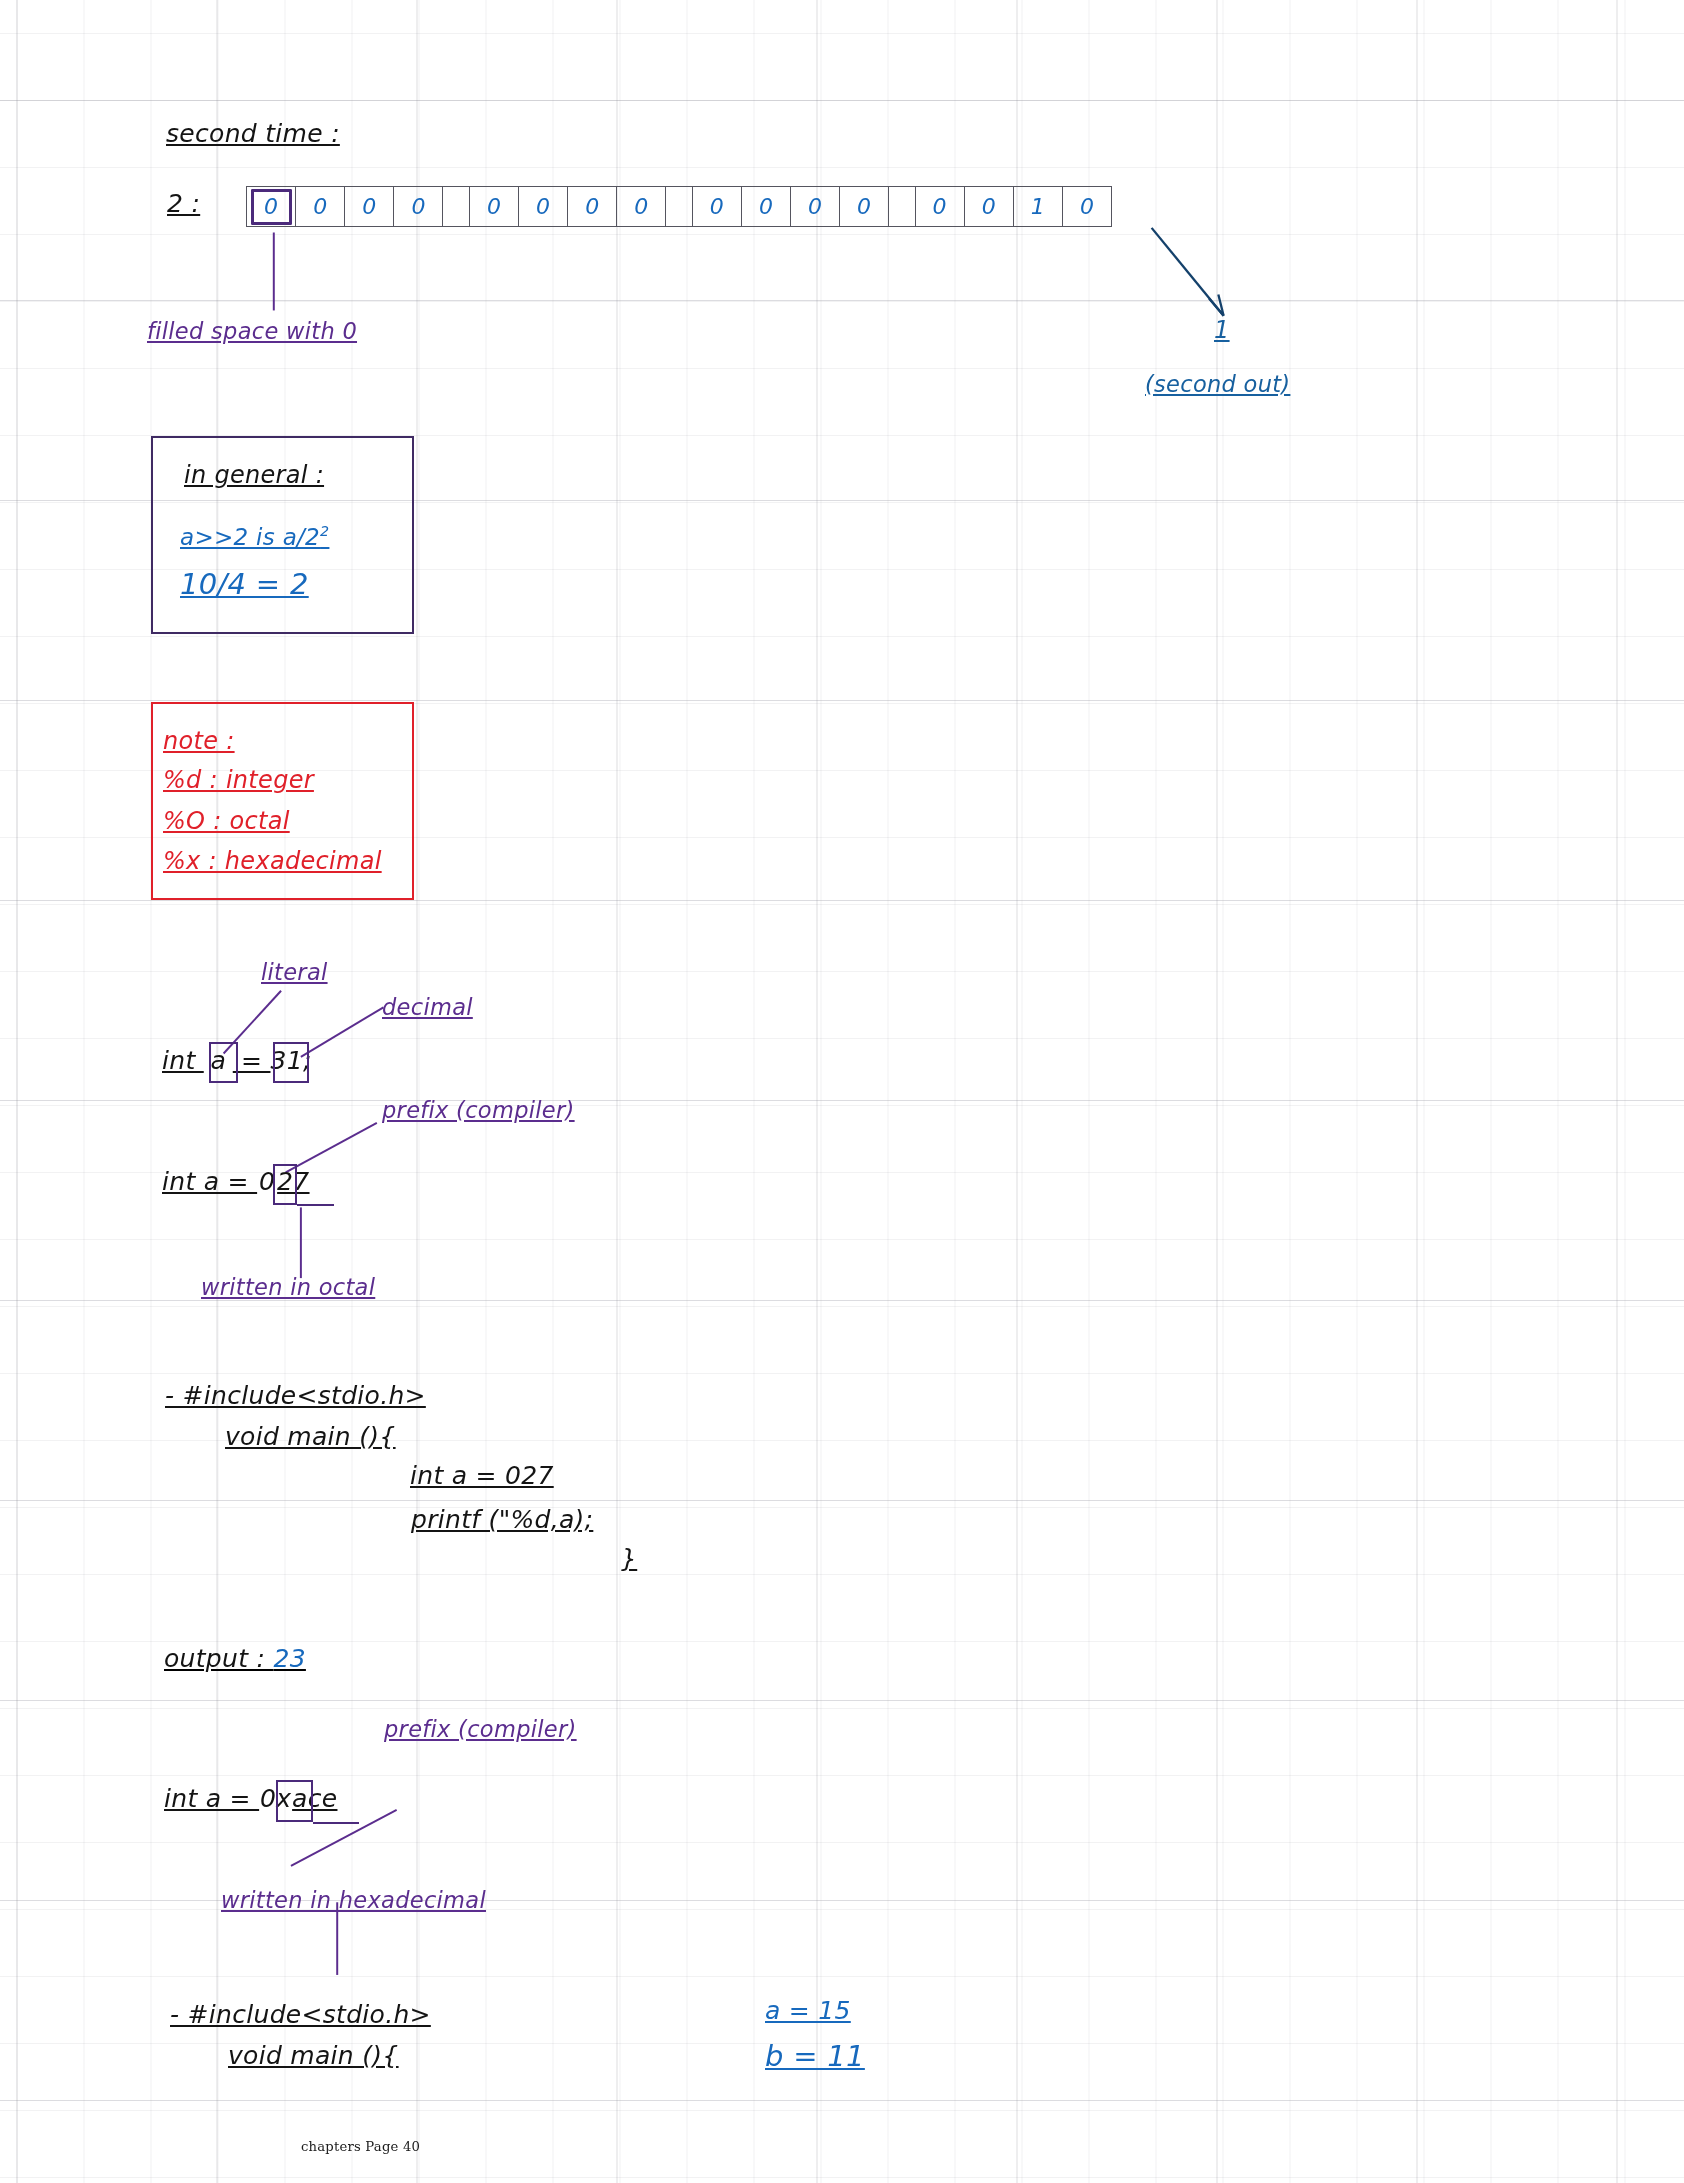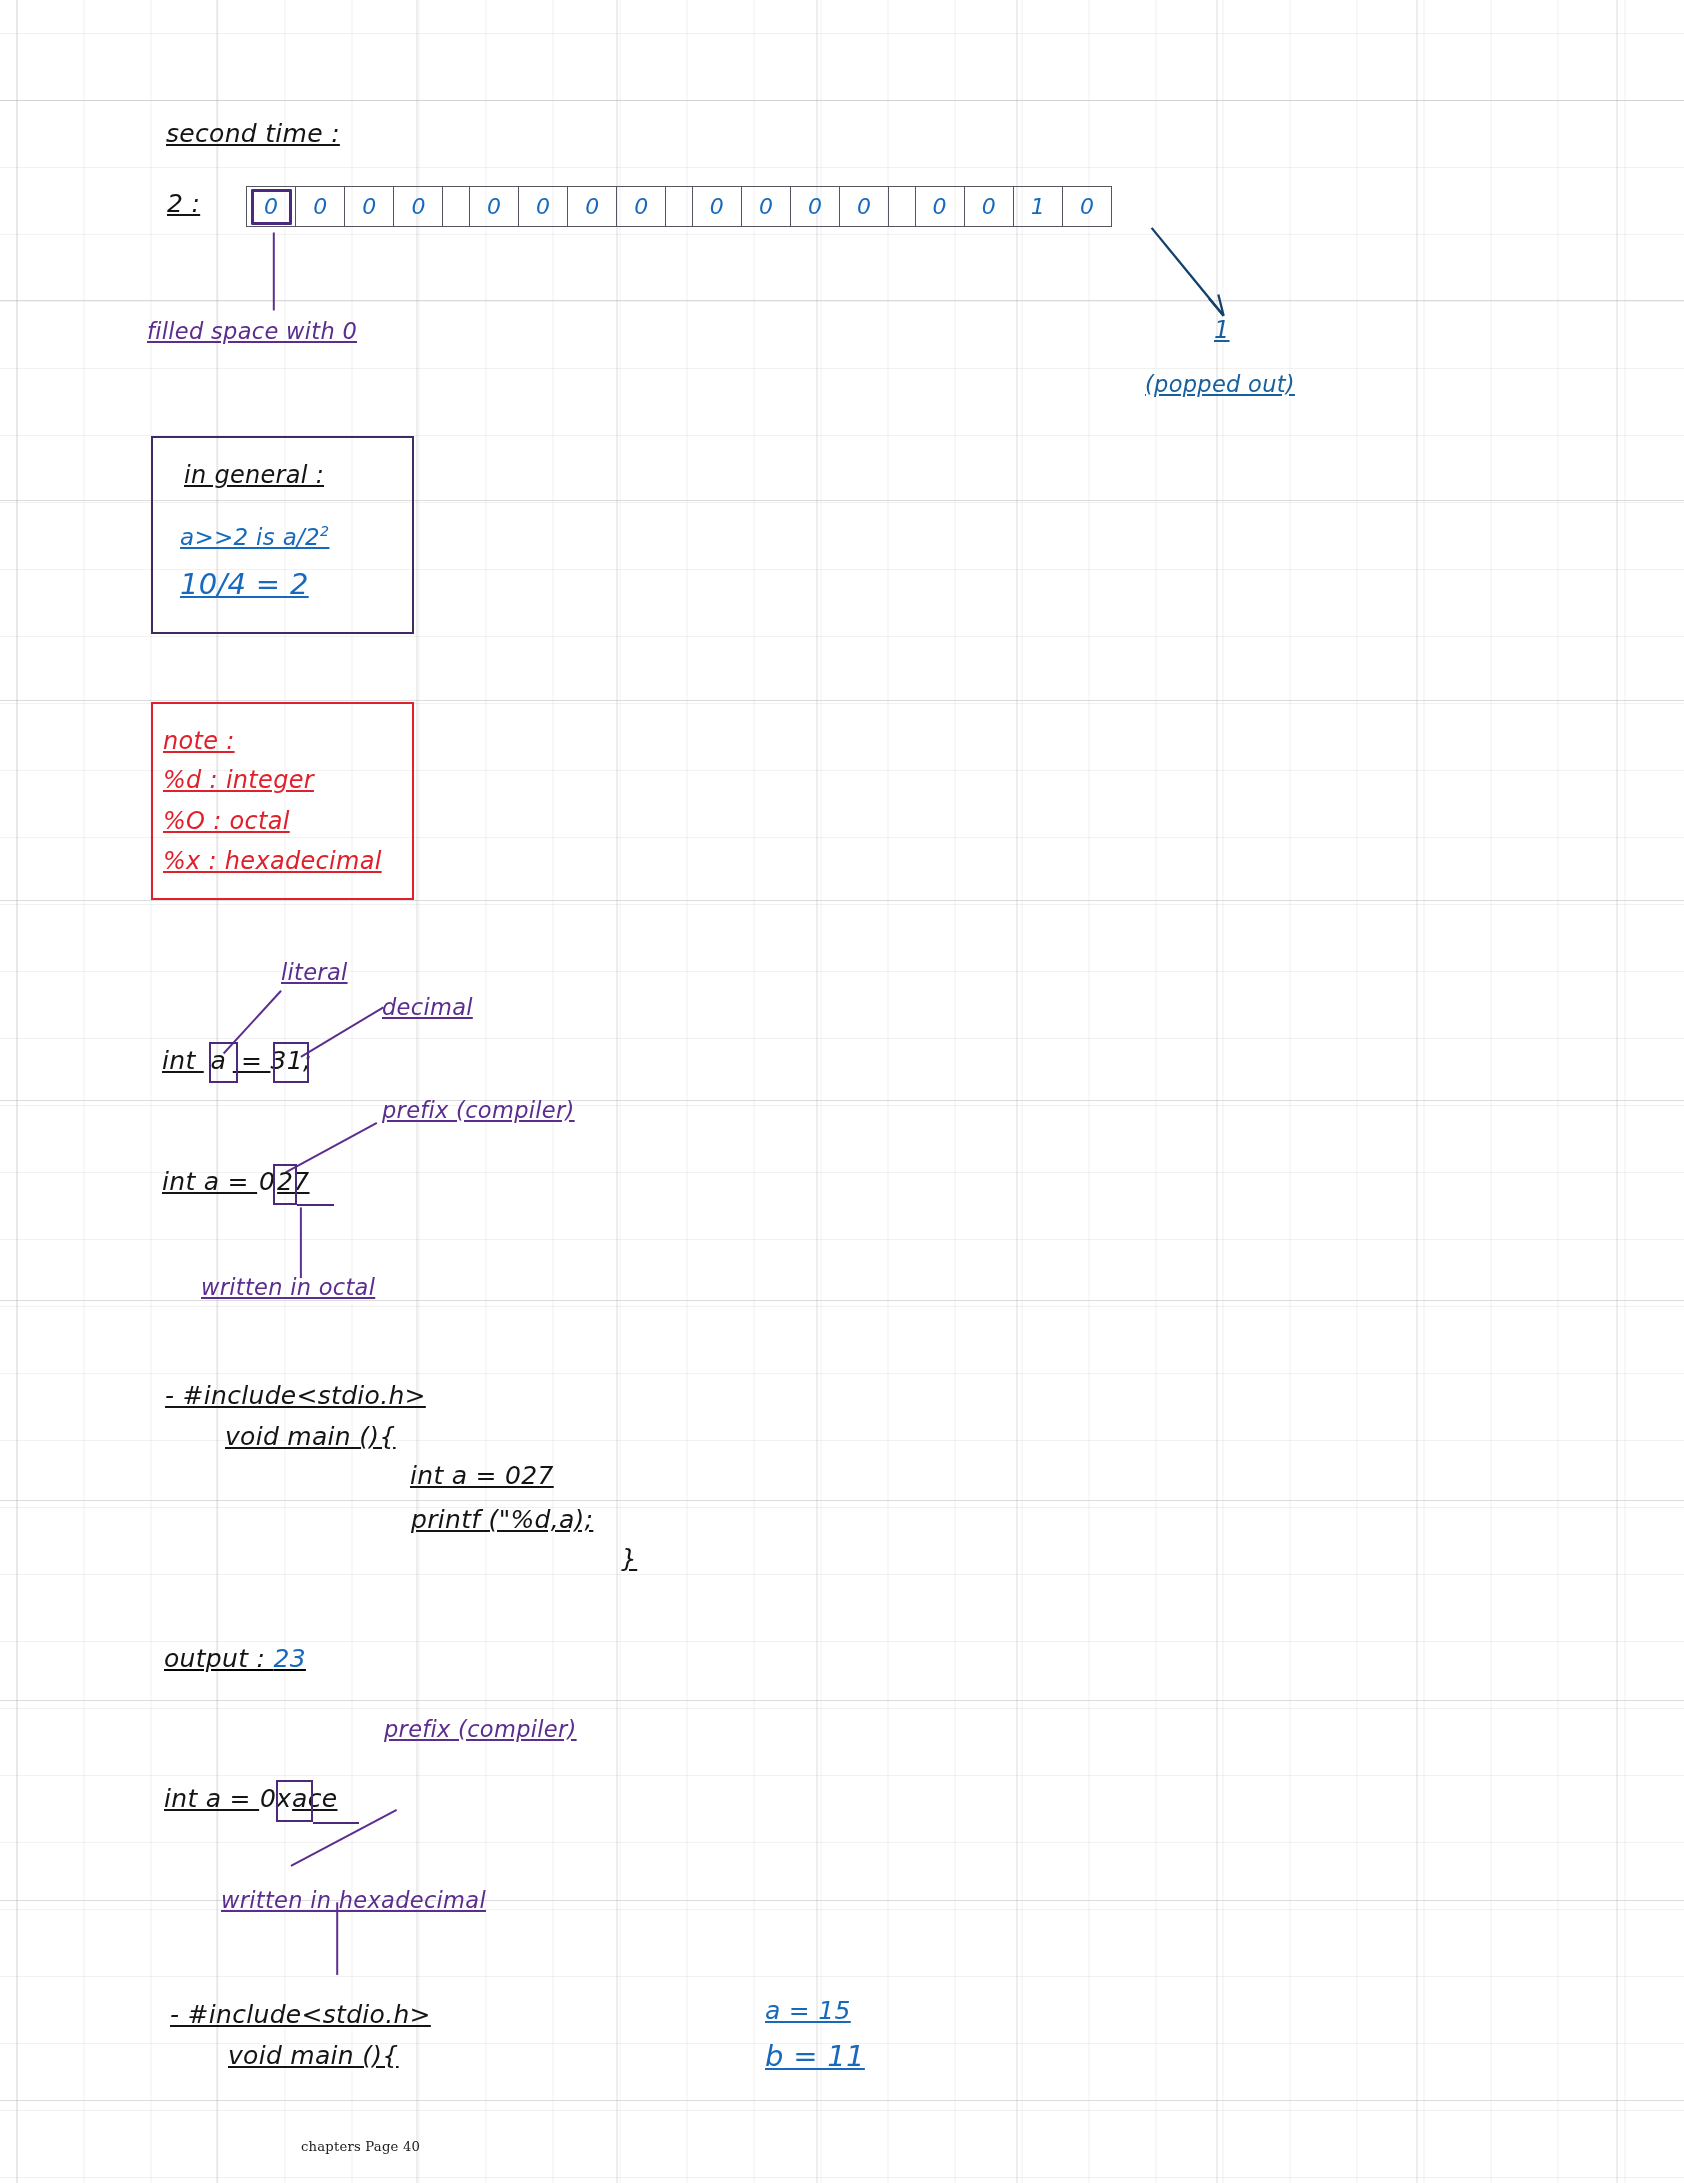--- a/index.html
+++ b/index.html
@@ -181,36 +181,36 @@
         <div class="bit-cell">0</div>
         <div class="bit-cell">1</div>
         <div class="bit-cell">0</div>
       </div>
     </div>
   <div class="bit-highlight" style="left:251px; top:189px; width:41px; height:36px;"></div>
 
   <div class="hw ink-purple" style="left:147px; top:318px; font-size:22.5px;">filled space with 0</div>
 
   <div class="hw ink-blue-d" style="left:1214px; top:316px; font-size:24px;">1</div>
-  <div class="hw ink-blue-d" style="left:1145px; top:371px; font-size:22.5px;">(popped out)</div>
+  <div class="hw ink-blue-d" style="left:1145px; top:371px; font-size:22.5px;">(second out)</div>
 
   <div class="ruled-box box-purple" style="left:151px; top:436px; width:263px; height:198px;"></div>
   <div class="hw ink-black" style="left:184px; top:461px; font-size:24px;">in general :</div>
   <div class="hw ink-blue" style="left:180px; top:523px; font-size:23px;">
     <span>a&gt;&gt;2 is a/2</span><sup style="font-size:0.62em;">2</sup>
   </div>
   <div class="hw ink-blue" style="left:180px; top:567px; font-size:29px;">10/4 = 2</div>
 
   <div class="ruled-box box-red" style="left:151px; top:702px; width:263px; height:198px;"></div>
   <div class="hw ink-red" style="left:163px; top:727px; font-size:24px;">note :</div>
   <div class="hw ink-red" style="left:163px; top:766px; font-size:24px;">%d : integer</div>
   <div class="hw ink-red" style="left:163px; top:807px; font-size:24px;">%O : octal</div>
   <div class="hw ink-red" style="left:163px; top:847px; font-size:24px;">%x : hexadecimal</div>
 
-  <div class="hw ink-purple" style="left:261px; top:959px; font-size:22.5px;margin-left:20px;">literal</div>
+  <div class="hw ink-purple" style="left:261px; top:959px; font-size:22.5px;">literal</div>
   <div class="hw ink-purple" style="left:382px; top:994px; font-size:22.5px;">decimal</div>
 
   <div class="hw ink-black" style="left:162px; top:1046px; font-size:25px;">
     <span>int </span><span style="display:inline-block; width:29px; text-align:center;">a</span><span> = </span><span style="display:inline-block; width:40px; text-align:center;">31;</span>
   </div>
   <div class="token-box" style="left:209px; top:1042px; width:29px; height:41px;"></div>
   <div class="token-box" style="left:273px; top:1042px; width:36px; height:41px;"></div>
 
   <div class="hw ink-purple" style="left:382px; top:1097px; font-size:22.5px;">prefix (compiler)</div>
 

